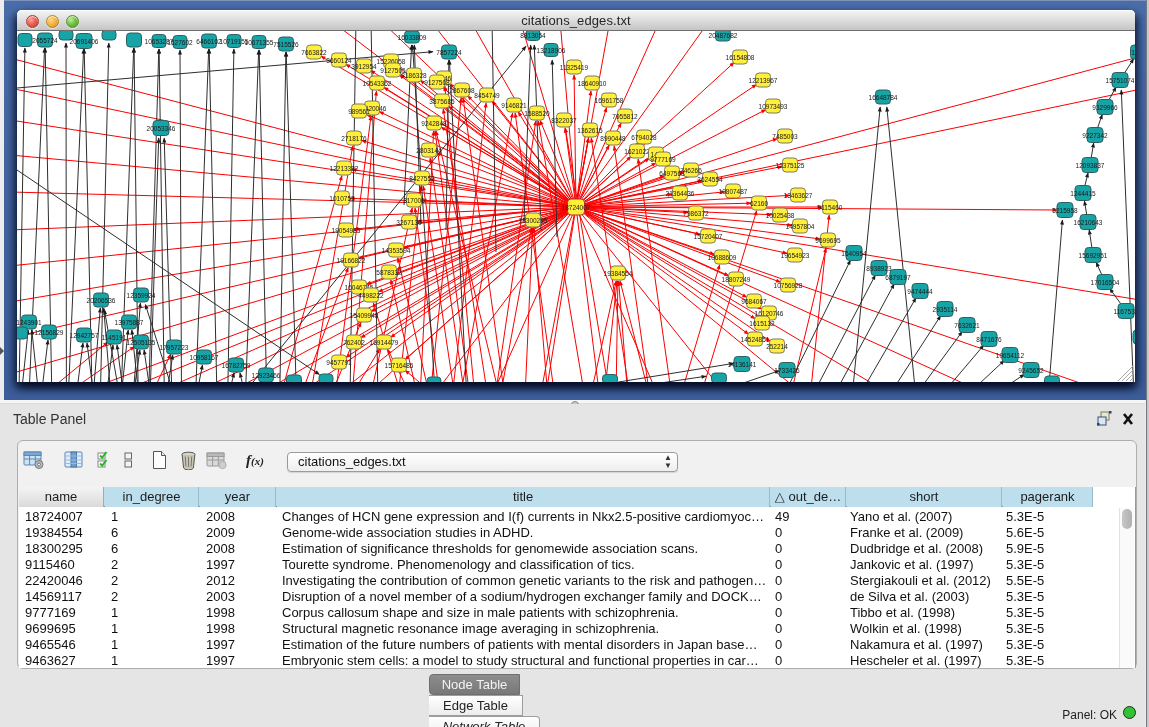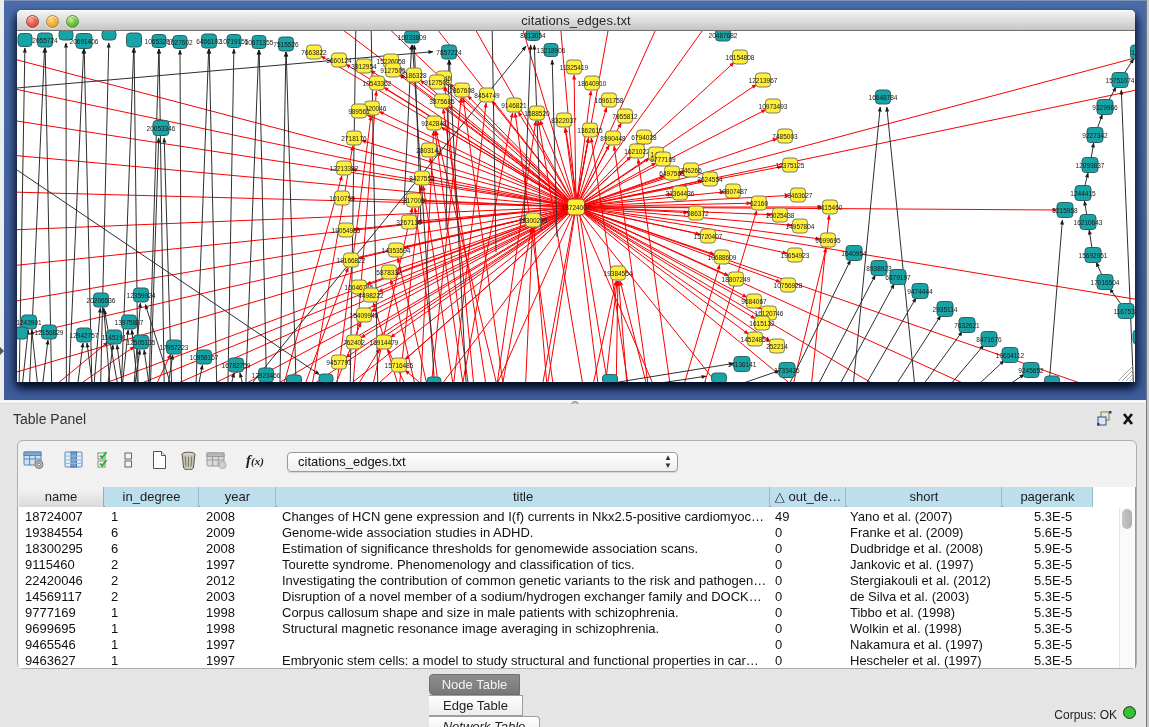--- a/index.html
+++ b/index.html
@@ -38,21 +38,21 @@
 #thead .h0 { background:linear-gradient(#f4f4f4,#dadada); border-right:1px solid #a8a8a8; }
 #rows { position:absolute; left:0; top:22px; width:1117px; height:160px; font-size:13px; color:#111; }
 .tr { position:relative; height:16px; white-space:nowrap; }
 .c { position:absolute; top:0; height:16px; line-height:16px; overflow:hidden; }
 .c0 { left:6px;   width:90px; }
 .c1 { left:92px;  width:80px; }
 .c2 { left:187px; width:70px; }
 .c3 { left:263px; width:488px; }
 .c4 { left:756px; width:70px; }
 .c5 { left:831px; width:150px; }
-.c6 { left:987px; width:95px;margin-left:28px; }
+.c6 { left:987px; width:95px; }
 #vscroll { position:absolute; right:1px; top:21px; width:15px; height:160px; background:#fafafa; border-left:1px solid #e2e2e2; }
 #vthumb { position:absolute; left:2px; top:1px; width:10px; height:20px; background:linear-gradient(90deg,#c6c6c6,#b0b0b0); border-radius:5px; }
 #tabs { position:absolute; left:429px; top:274px; height:21px; display:flex; font-size:13px;flex-direction:column; }
 #tabs .tab { height:21px; line-height:20px; text-align:center; background:linear-gradient(#ffffff,#ececec);
   border:1px solid #9d9d9d; border-left:none; color:#222; }
 #tabs .tab.first { border-left:1px solid #9d9d9d; border-radius:4px 0 0 4px; }
 #tabs .tab.last { border-radius:0 4px 4px 0;font-style:italic; }
 #tabs .tab.sel { background:linear-gradient(#8d8d8d,#787878); color:#f3f3f3; border-color:#6f6f6f; }
 #mem { position:absolute; right:28px; top:308px; font-size:12px; color:#222; }
 #memdot { position:absolute; right:9px; top:306px; width:13px; height:13px; border-radius:50%;
@@ -735,20 +735,21 @@
             <div class="c c2">1998</div>
             <div class="c c3">Structural magnetic resonance image averaging in schizophrenia.</div>
             <div class="c c4">0</div>
             <div class="c c5">Wolkin et al. (1998)</div>
             <div class="c c6">5.3E-5</div>
           </div>
 <div class="tr">
             <div class="c c0">9465546</div>
             <div class="c c1">1</div>
             <div class="c c2">1997</div>
+            <div class="c c3">Estimation of the future numbers of patients with mental disorders in Japan base…</div>
             <div class="c c4">0</div>
             <div class="c c5">Nakamura et al. (1997)</div>
             <div class="c c6">5.3E-5</div>
           </div>
 <div class="tr">
             <div class="c c0">9463627</div>
             <div class="c c1">1</div>
             <div class="c c2">1997</div>
             <div class="c c3">Embryonic stem cells: a model to study structural and functional properties in car…</div>
             <div class="c c4">0</div>
@@ -759,16 +760,16 @@
       <div id="vscroll">
           <div id="vthumb"></div>
         </div>
     </div>
   </div>
   <div id="tabs">
     <div class="tab first sel" style="width:91px">Node Table</div>
     <div class="tab" style="width:94px">Edge Table</div>
     <div class="tab last" style="width:111px">Network Table</div>
   </div>
-  <div id="mem">Corpus: OK</div>
+  <div id="mem">Panel: OK</div>
   <div id="memdot"></div>
 </div>
 <div id="rightstrip"></div>
 
 </body></html>

